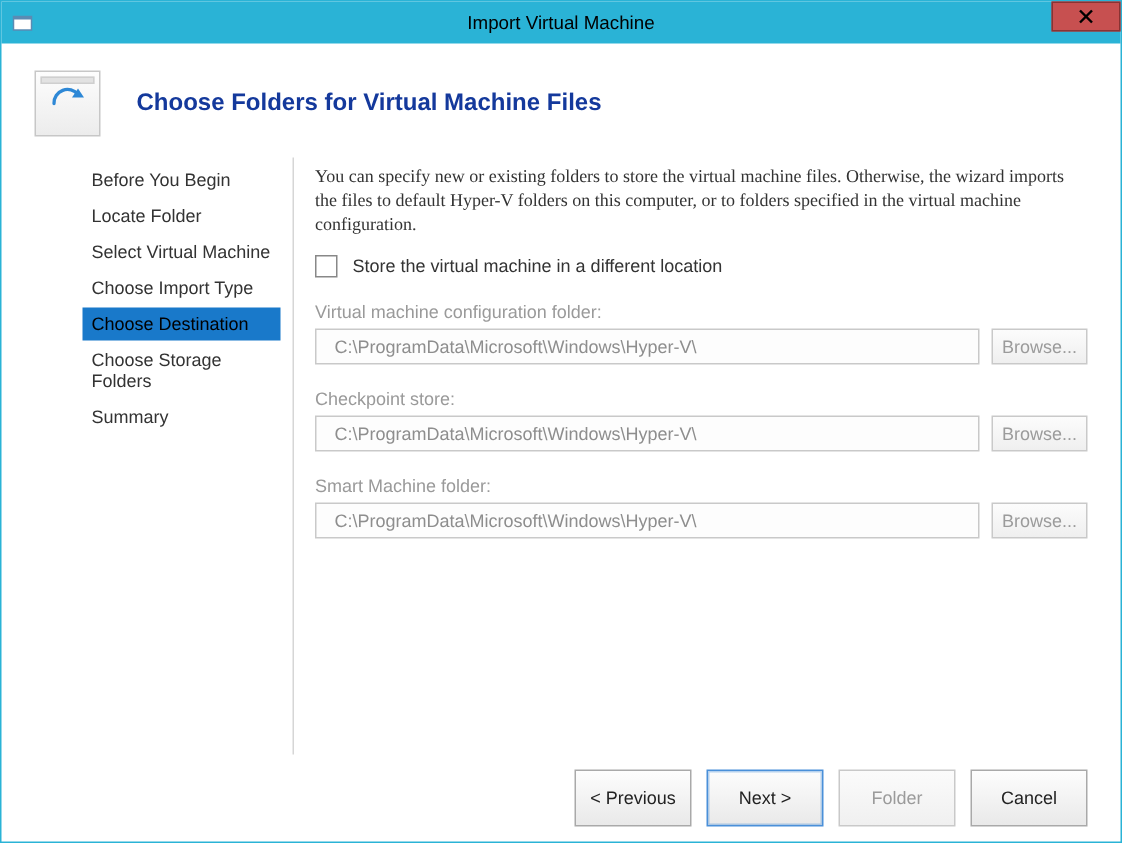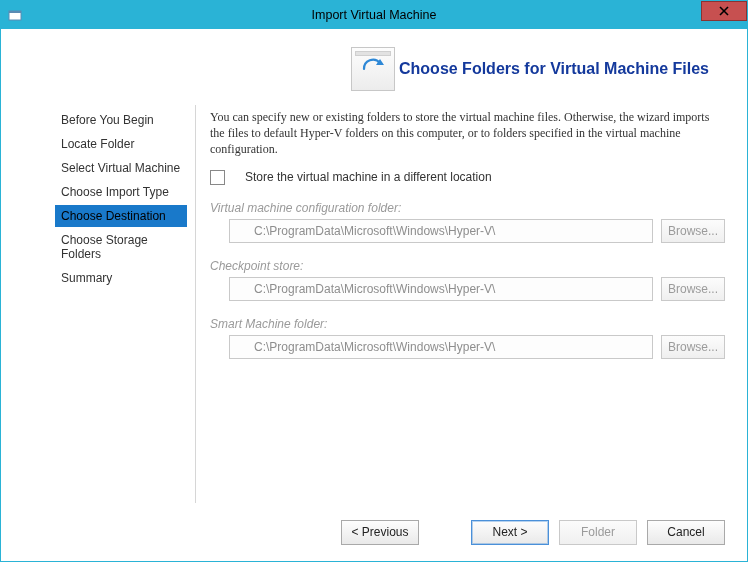--- a/index.html
+++ b/index.html
@@ -40,25 +40,24 @@
   }
   .titlebar .close {
     position:absolute; right:0; top:0;
     width:46px; height:20px;
     background:#c75050;
     border:1px solid #833;
     display:flex; align-items:center; justify-content:center;
     color:#000; font-weight:bold;
   }
   .header-area {
-    padding: 18px 38px 14px 22px;
+    padding: 18px 10px 14px 22px;
     display:flex;
     align-items:center;
-    gap: 4px;
-    justify-content: flex-end;
+    gap: 24px;
   }
   .header-icon {
     width:44px; height:44px;
     border:1px solid #c7c7c7;
     background: linear-gradient(#fdfdfd, #ececec);
     display:flex; align-items:center; justify-content:center;
     position:relative;
   }
   .header-icon .frame-bar {
     position:absolute; top:3px; left:3px; right:3px; height:5px;
@@ -101,77 +100,74 @@
     flex:1;
     padding-top:4px;
     color:#333;
   }
   .intro {
     line-height:1.35;
     margin-bottom:12px;
     font-family:Liberation Serif, serif;
   }
   .checkbox-row {
-    display:flex; align-items:center; gap:20px;
+    display:flex; align-items:center; gap:10px;
     margin-bottom:12px;
   }
   .checkbox {
     width:15px; height:15px;
     border:1px solid #888;
     background:#fff;
   }
   .field-label {
     color:#9a9a9a;
     margin-top:16px;
     margin-bottom:4px;
-    font-style:italic;
   }
   .field-row {
     display:flex; gap:8px; align-items:center;
     margin-bottom:6px;
   }
   .path-input {
     flex:1;
     height:24px;
     border:1px solid #c9c9c9;
     background:#fdfdfd;
     color:#8e8e8e;
-    padding:0 24px;
+    padding:0 12px;
     line-height:22px;
     font-size:12px;
-    margin-left:19px;
   }
   .browse-btn {
     width:64px; height:24px;
     border:1px solid #c9c9c9;
     background:linear-gradient(#fcfcfc,#efefef);
     color:#9b9b9b;
     display:flex; align-items:center; justify-content:center;
   }
   .footer {
     height:58px;
     border-top:0;
     display:flex;
     align-items:center;
     justify-content:flex-end;
     padding: 0 22px;
     gap:10px;
   }
   .nav-btn {
-    min-width:78px; height:25px;
+    min-width:78px; height:38px;
     border:1px solid #a9a9a9;
     background:linear-gradient(#fdfdfd,#e9e9e9);
     color:#222;
     display:flex; align-items:center; justify-content:center;
     font-size:12px;
   }
   .nav-btn.default {
     border:1px solid #4a90d9;
     box-shadow: inset 0 0 0 1px rgba(74,144,217,.4);
-    margin-left: 42px;
   }
   .nav-btn.disabled {
     color:#9b9b9b;
     border-color:#c9c9c9;
     background:linear-gradient(#fbfbfb,#f0f0f0);
   }
 </style>
 </head>
 <body>
 

